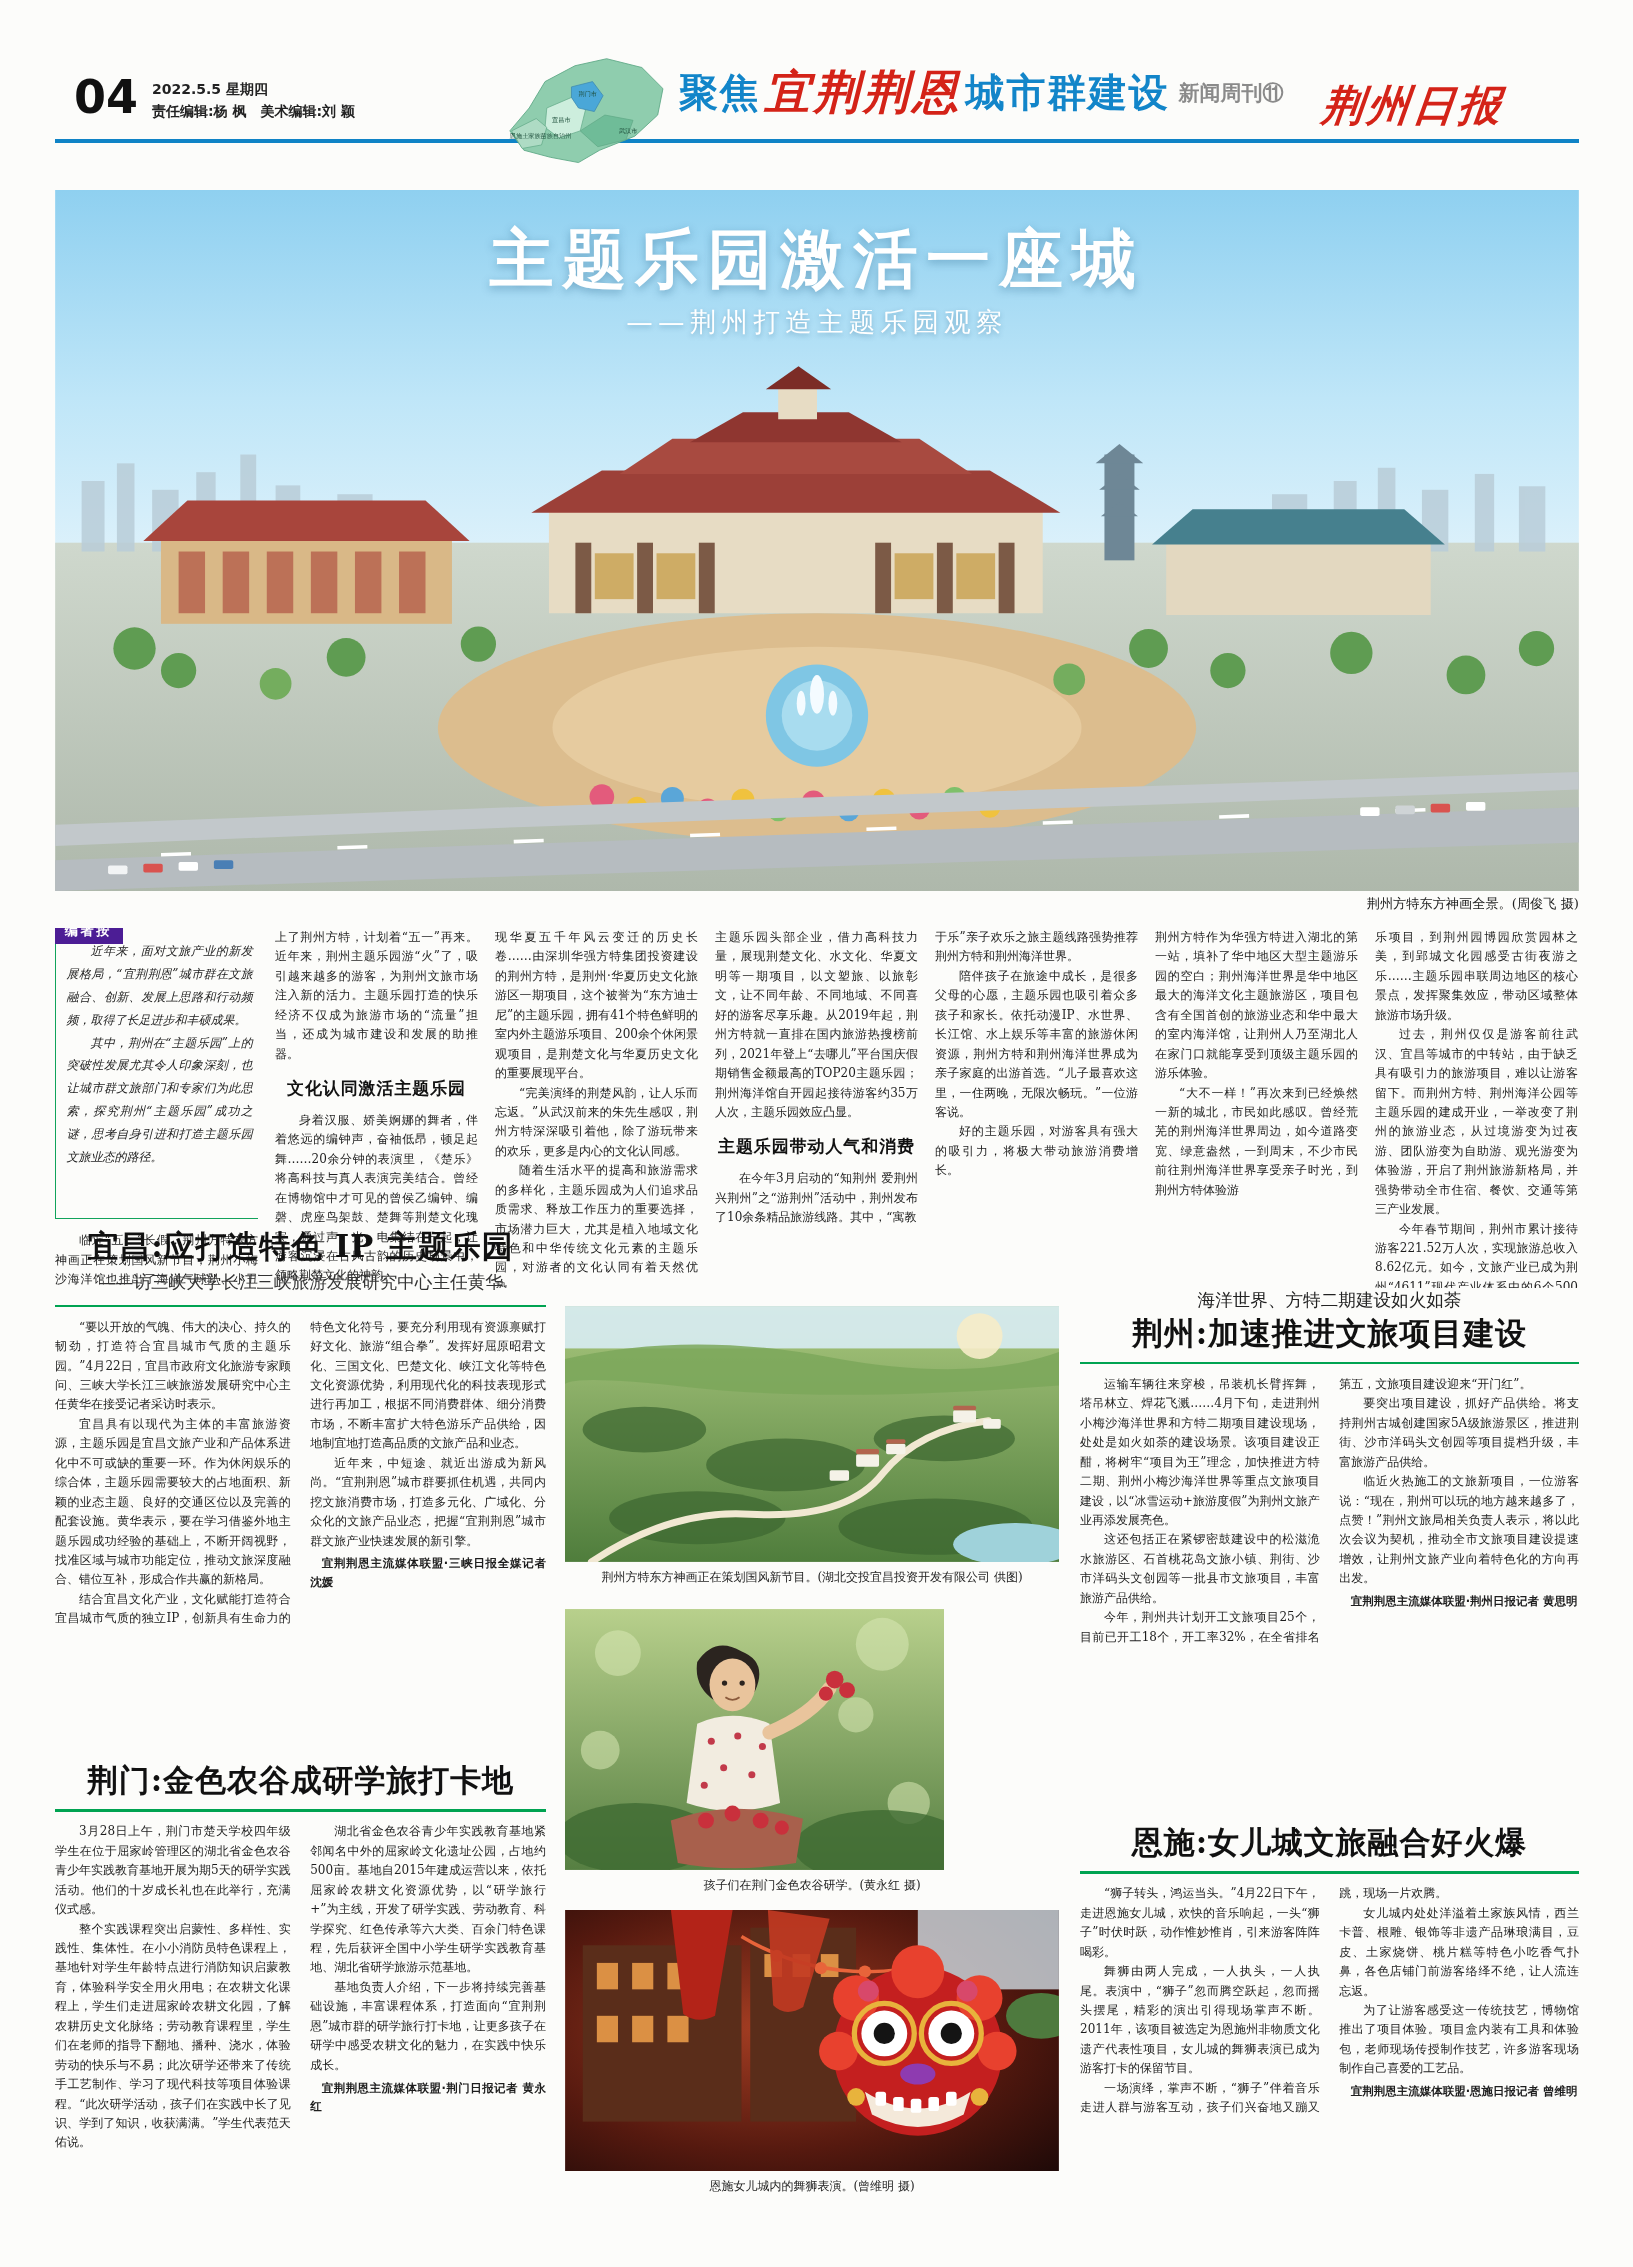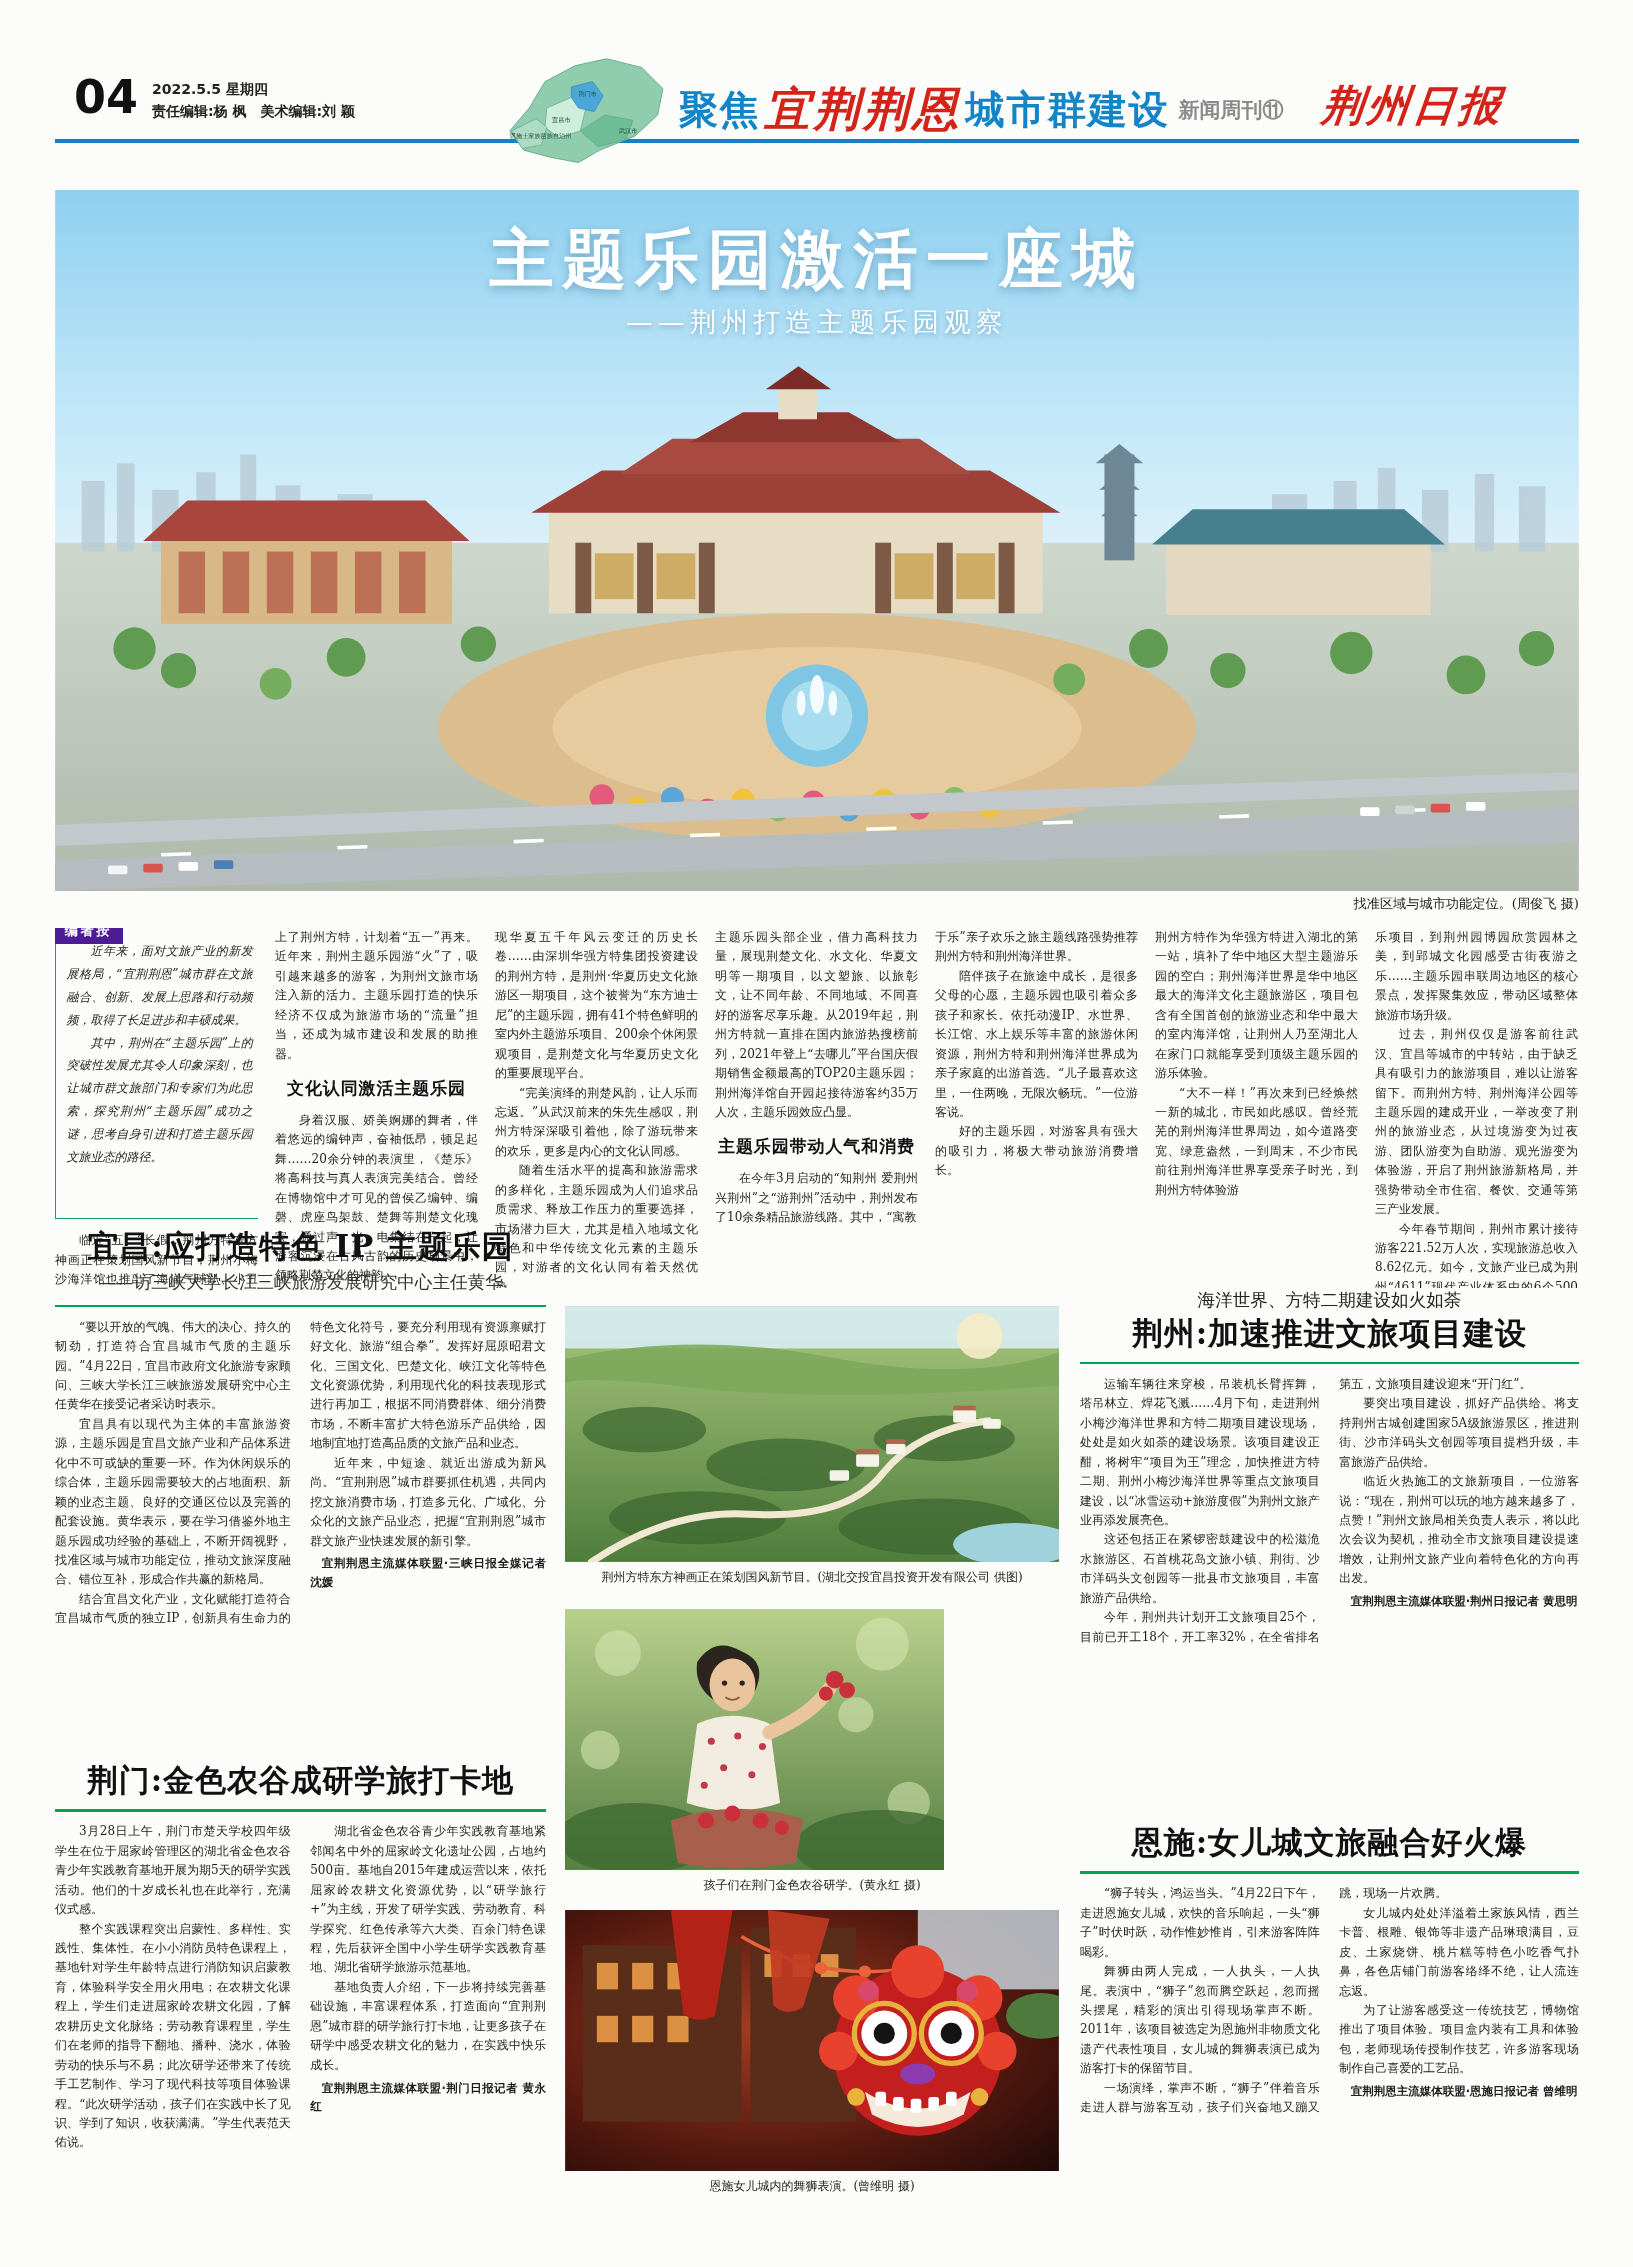--- a/index.html
+++ b/index.html
@@ -7,21 +7,21 @@
        font-family:"DejaVu Serif","Liberation Serif",serif;color:#1d1d1d;overflow:hidden;}
   .abs{position:absolute;}
   
   #pageno{left:74px;top:74px;font-family:"DejaVu Sans","Liberation Sans",sans-serif;
           font-size:46px;font-weight:bold;color:#111;line-height:1;}
   #dateline{left:152px;top:78px;font-family:"DejaVu Sans","Liberation Sans",sans-serif;
             font-size:14px;font-weight:bold;color:#222;line-height:1.6;}
   #hdr-rule{left:55px;top:139px;width:1524px;height:3.5px;background:#0f83c6;}
   #hubei-map{left:494px;top:46px;width:176px;height:124px;}
   .map-label{font-size:7px;fill:#1d4d3a;font-family:"DejaVu Sans","Liberation Sans",sans-serif;}
-  #masthead{left:679px;top:62px;width:618px;white-space:nowrap;margin-top:17px;}
+  #masthead{left:679px;top:62px;width:618px;white-space:nowrap;}
   .mh-blue{font-family:"DejaVu Sans","Liberation Sans",sans-serif;font-weight:bold;
            font-size:39px;color:#1285c9;letter-spacing:1.8px;vertical-align:middle;}
   .mh-red{font-family:"DejaVu Serif","Liberation Serif",serif;font-weight:bold;font-style:italic;
           font-size:46px;color:#d42318;letter-spacing:3.5px;vertical-align:middle;padding:0 3.5px;}
   .mh-gray{font-family:"DejaVu Serif","Liberation Serif",serif;font-weight:bold;
            font-size:21px;color:#8a8a8a;margin-left:8.8px;vertical-align:middle;}
   #paper-logo{left:1322px;top:78px;font-family:"DejaVu Serif","Liberation Serif",serif;
               font-weight:bold;font-style:italic;font-size:42px;color:#d42318;
               transform:skewX(-6deg);letter-spacing:3.5px;}
   
@@ -239,21 +239,21 @@
         <rect x="180" y="760" width="22" height="10" rx="2" fill="#4a7fb5"></rect>
       <rect x="1480" y="700" width="22" height="10" rx="2" fill="#ffffff"></rect>
         <rect x="1520" y="698" width="22" height="10" rx="2" fill="#cfd4d6"></rect>
       <rect x="1560" y="696" width="22" height="10" rx="2" fill="#d9534f"></rect>
         <rect x="1600" y="694" width="22" height="10" rx="2" fill="#ffffff"></rect>
     </g>
   </svg>
 </div>
 <div class="abs" id="hero-title">主题乐园激活一座城</div>
 <div class="abs" id="hero-sub">——荆州打造主题乐园观察</div>
-<div class="abs" id="hero-cap">找准区域与城市功能定位。(周俊飞 摄)</div>
+<div class="abs" id="hero-cap">荆州方特东方神画全景。(周俊飞 摄)</div>
 
 <div class="abs" id="main-art">
   <div class="mcol">
     <div id="ednote-box">
       <span id="ednote-tab">编者按</span>
       <div>
           <p class="para">近年来，面对文旅产业的新发展格局，“宜荆荆恩”城市群在文旅融合、创新、发展上思路和行动频频，取得了长足进步和丰硕成果。</p>
           <p class="para">其中，荆州在“主题乐园”上的突破性发展尤其令人印象深刻，也让城市群文旅部门和专家们为此思索，探究荆州“主题乐园”成功之谜，思考自身引进和打造主题乐园文旅业态的路径。</p>
         </div>
     </div>

